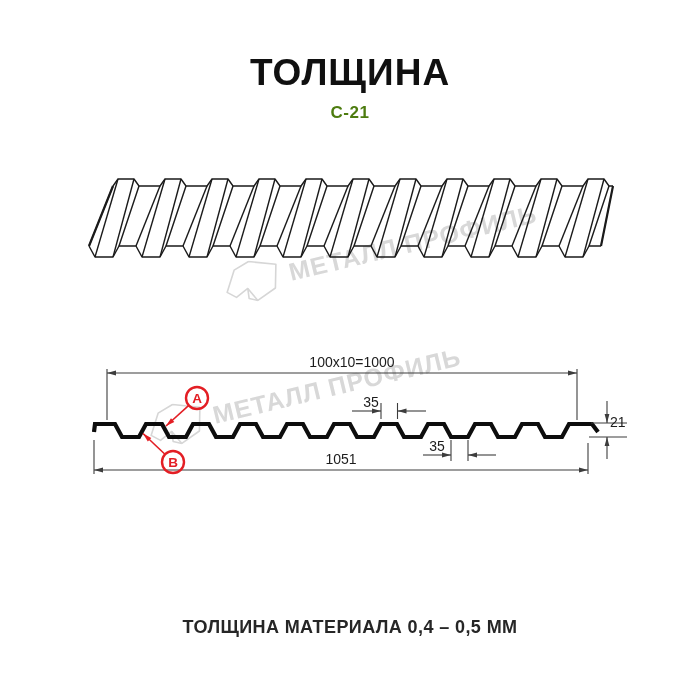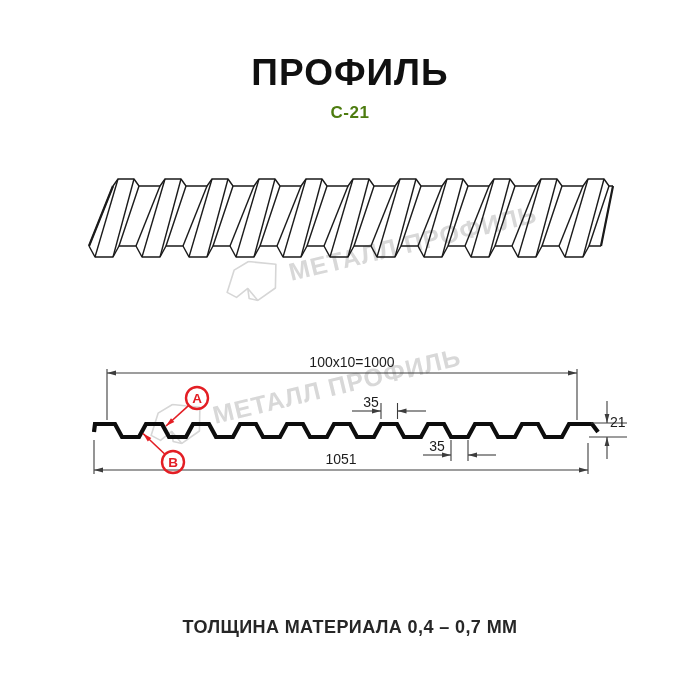--- a/index.html
+++ b/index.html
@@ -40,21 +40,21 @@
   .red { stroke:#e31e24; fill:none; }
   .redtext { font-family:"Liberation Sans",sans-serif; font-size:13.5px; font-weight:bold; fill:#e31e24; }
   .redfill { fill:#e31e24; stroke:none; }
 </style>
 </head>
 <body>
 
 <div class="page">
 
   <div class="header">
-    <div class="title">ПРОФИЛЬ</div>
+    <div class="title">ТОЛЩИНА</div>
     <div class="subtitle">С-21</div>
   </div>
 
   <div class="wm" style="left:224px; top:267px;">
     <svg class="wm-logo" viewBox="0 0 58 42">
       <path d="M2,26 L14,6 L30,1 L56,10 L50,33 L30,41 L22,37 L23,27 L10,33 Z" fill="none" stroke="#d6d6d6" stroke-width="1.6" stroke-linejoin="round"></path>
       <path d="M23,27 L30,41" fill="none" stroke="#d6d6d6" stroke-width="1.6"></path>
     </svg>
     <span class="wm-text">МЕТАЛЛ ПРОФИЛЬ</span>
   </div>
@@ -191,15 +191,15 @@
       <g>
         <line class="red" x1="164.7" y1="454" x2="143" y2="433.5" stroke-width="1.6"></line>
         <polygon class="redfill" points="143,433.5 151.3,438 147.8,441.6"></polygon>
         <circle class="red" cx="173" cy="462" r="11" stroke-width="2.4"></circle>
         <text class="redtext" x="173" y="466.8" text-anchor="middle">В</text>
       </g>
 
     </g>
   </svg>
 
-  <div class="footer">ТОЛЩИНА МАТЕРИАЛА 0,4 – 0,7 ММ</div>
+  <div class="footer">ТОЛЩИНА МАТЕРИАЛА 0,4 – 0,5 ММ</div>
 
 </div>
 
 </body></html>

